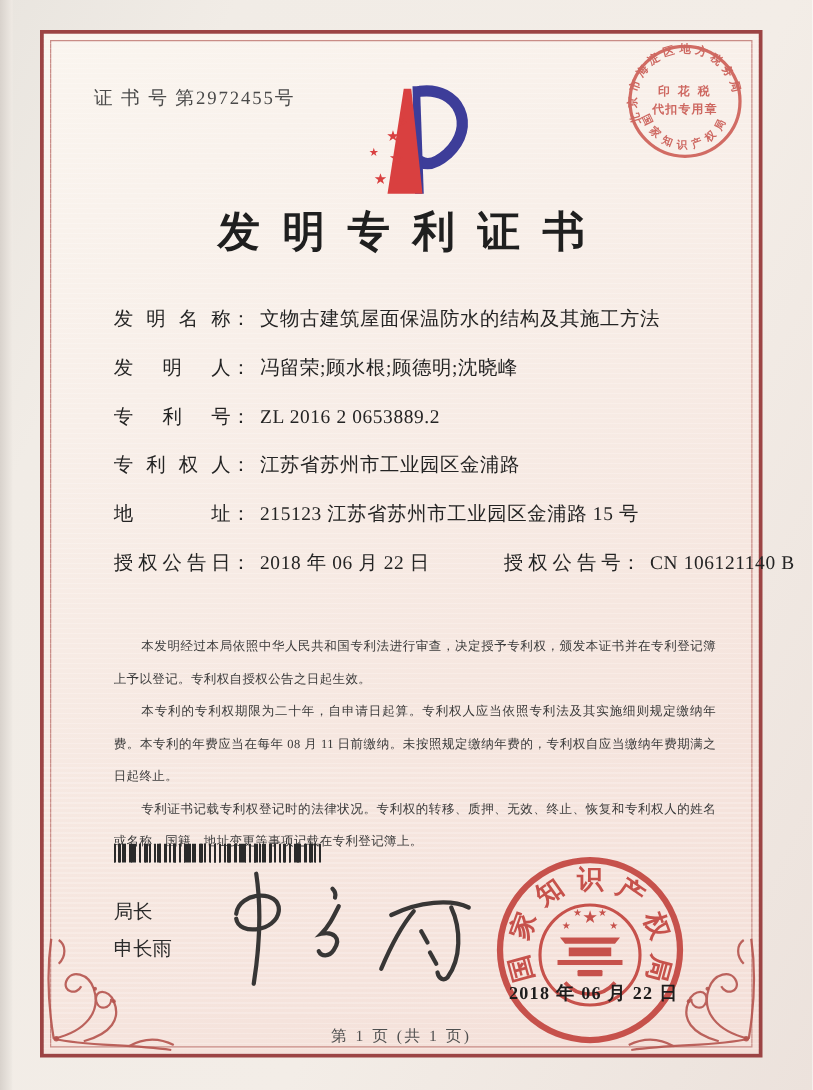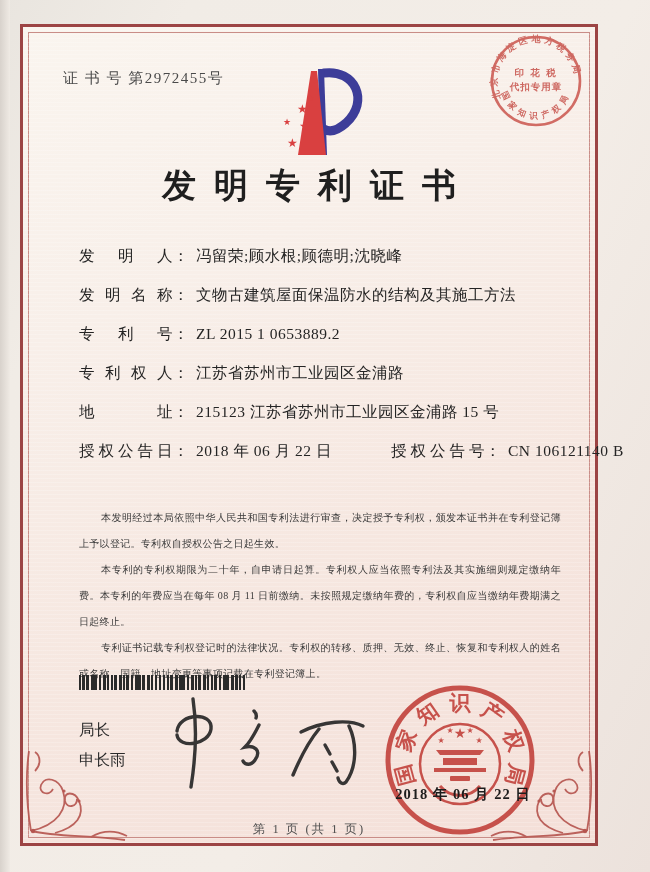--- a/index.html
+++ b/index.html
@@ -8,21 +8,21 @@
     font-family:"Liberation Serif", serif;
     background:linear-gradient(115deg,#e9e5df 0%,#f1ece6 18%,#f3ede7 60%,#ece2dc 100%);
     position:relative; overflow:hidden;
   }
   .photo-edge {
     position:absolute; left:0; top:0; bottom:0; width:10px;
     background:linear-gradient(90deg,#d8d2cc,#efeae4); 
   }
   
   .page {
-    position:absolute; left:20px; top:24px; width:578px; height:822px;
+    position:absolute; left:32px; top:24px; width:578px; height:822px;
     border:3px solid #9c4444;
     background:linear-gradient(155deg,#faf5ef 0%,#f8efe9 30%,#f6e7e0 62%,#f4dfd8 100%);
   }
   .page-inner {
     position:absolute; inset:5px;
     border:1px solid #c98d87;
     pointer-events:none;
   }
   .texture {
     position:absolute; inset:0;
@@ -116,27 +116,27 @@
     <text x="8" y="62" font-size="9" fill="#d94040">★</text>
     <text x="24" y="68" font-size="14" fill="#d94040">★</text>
     <text x="12" y="84" font-size="12" fill="#d94040">★</text>
     <text x="38" y="22" font-size="6" fill="#d94040">★</text>
   </svg>
 
   <div class="title">发明专利证书</div>
 
   <div class="fields">
     <div class="frow">
+      <span class="flabel">发明名称</span><span class="fcolon">：</span><span>文物古建筑屋面保温防水的结构及其施工方法</span>
+    </div>
+    <div class="frow">
       <span class="flabel">发明人</span><span class="fcolon">：</span><span>冯留荣;顾水根;顾德明;沈晓峰</span>
     </div>
     <div class="frow">
-      <span class="flabel">发明名称</span><span class="fcolon">：</span><span>文物古建筑屋面保温防水的结构及其施工方法</span>
-    </div>
-    <div class="frow">
-      <span class="flabel">专利号</span><span class="fcolon">：</span><span>ZL 2015 1 0653889.2</span>
+      <span class="flabel">专利号</span><span class="fcolon">：</span><span>ZL 2016 2 0653889.2</span>
     </div>
     <div class="frow">
       <span class="flabel">专利权人</span><span class="fcolon">：</span><span>江苏省苏州市工业园区金浦路</span>
     </div>
     <div class="frow">
       <span class="flabel">地址</span><span class="fcolon">：</span><span>215123 江苏省苏州市工业园区金浦路 15 号</span>
     </div>
     <div class="frow">
       <span class="flabel">授权公告日</span><span class="fcolon">：</span><span>2018 年 06 月 22 日</span>
       <span class="fgroup2">

